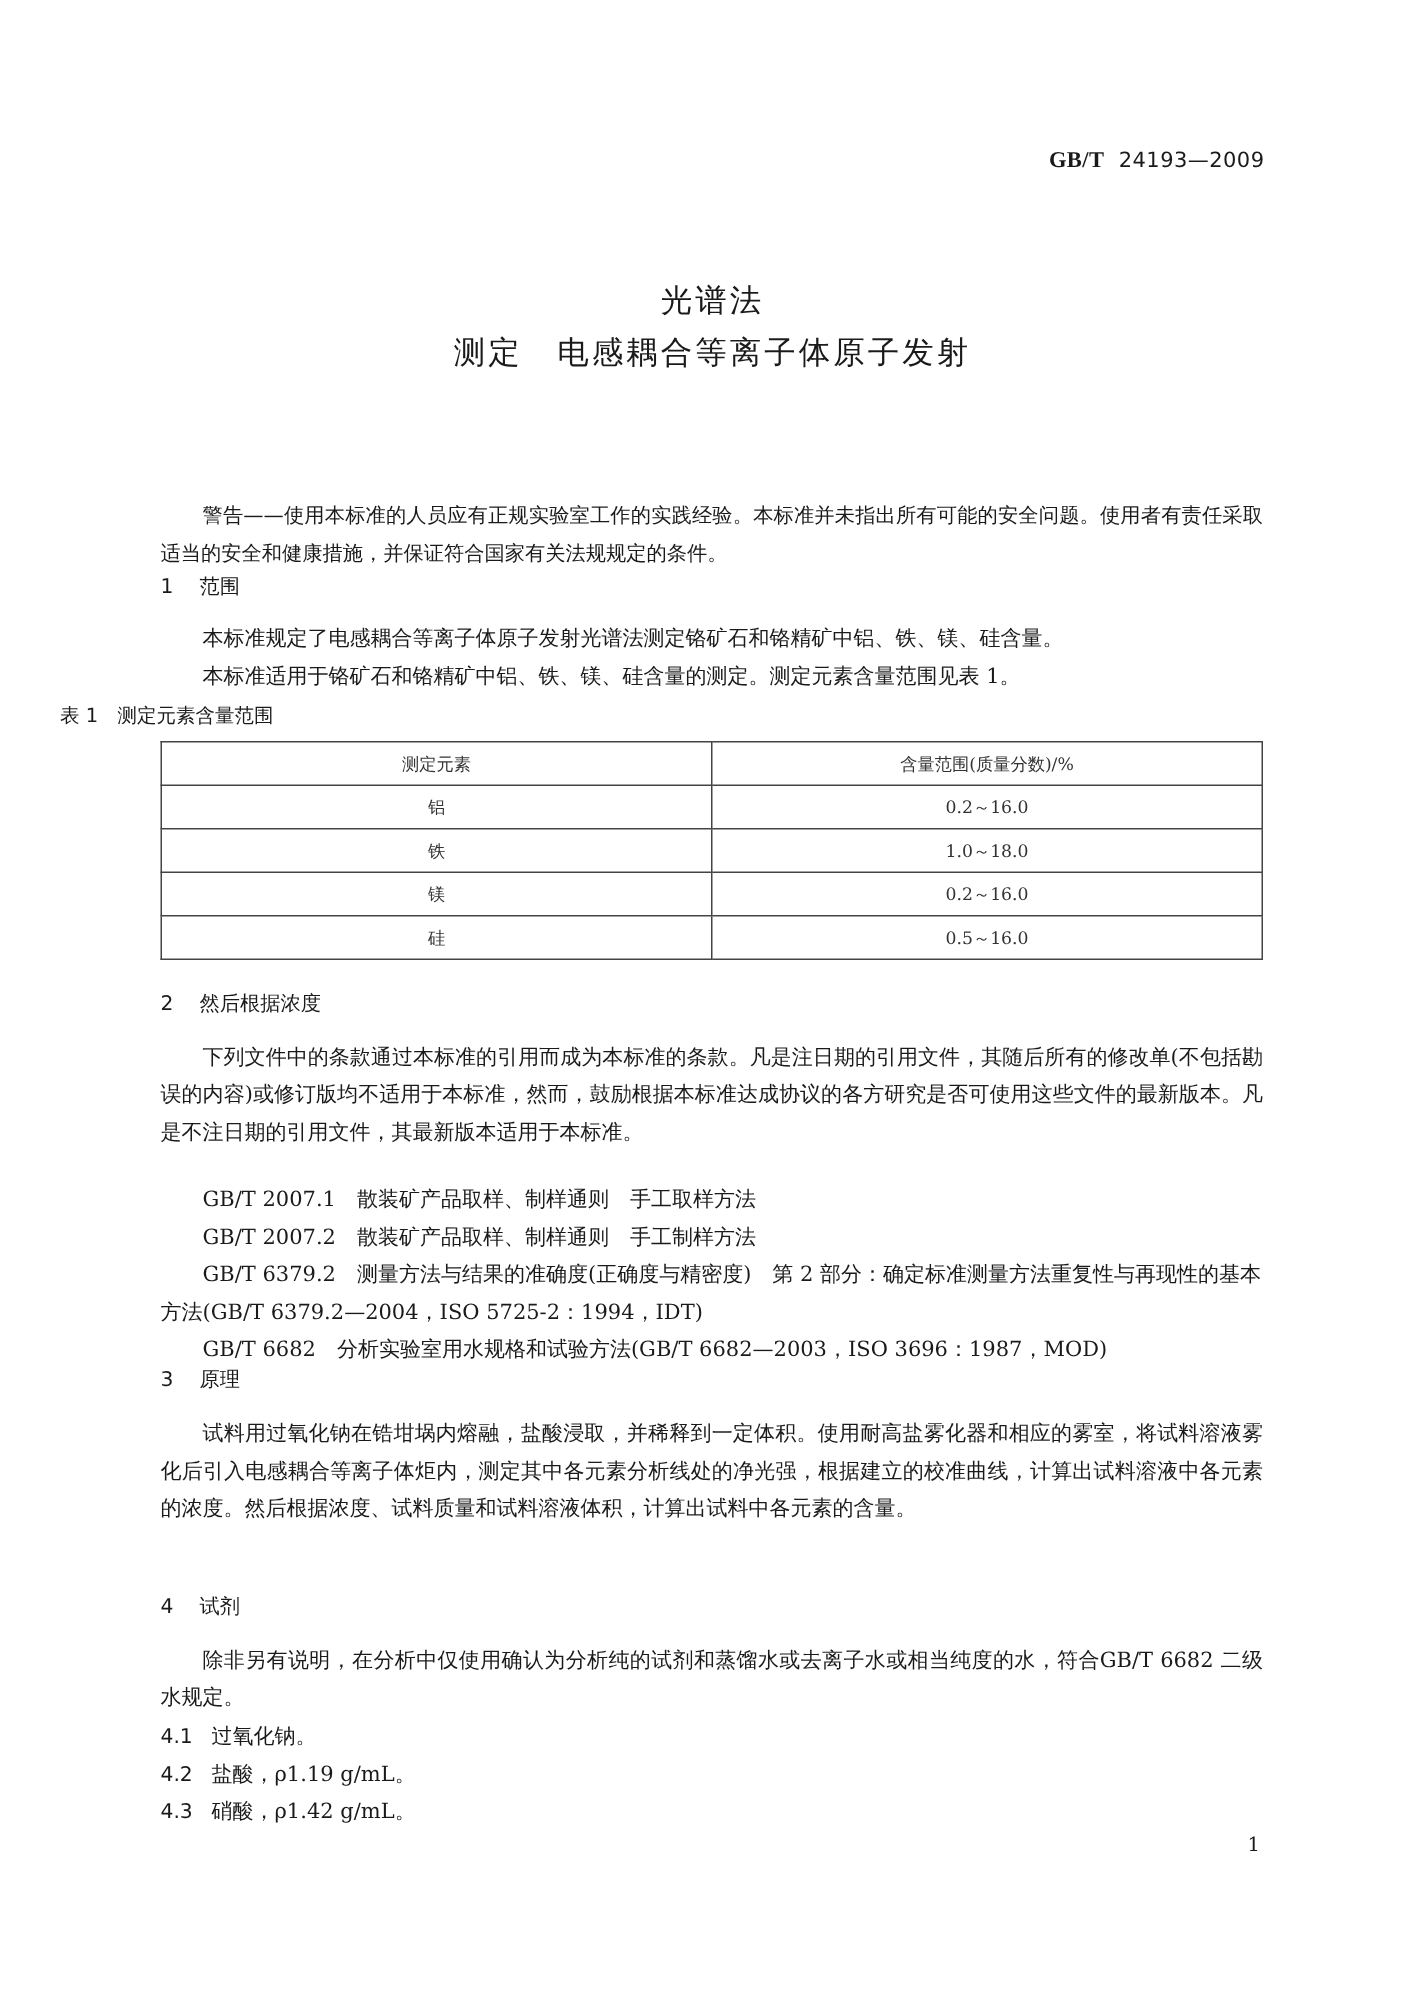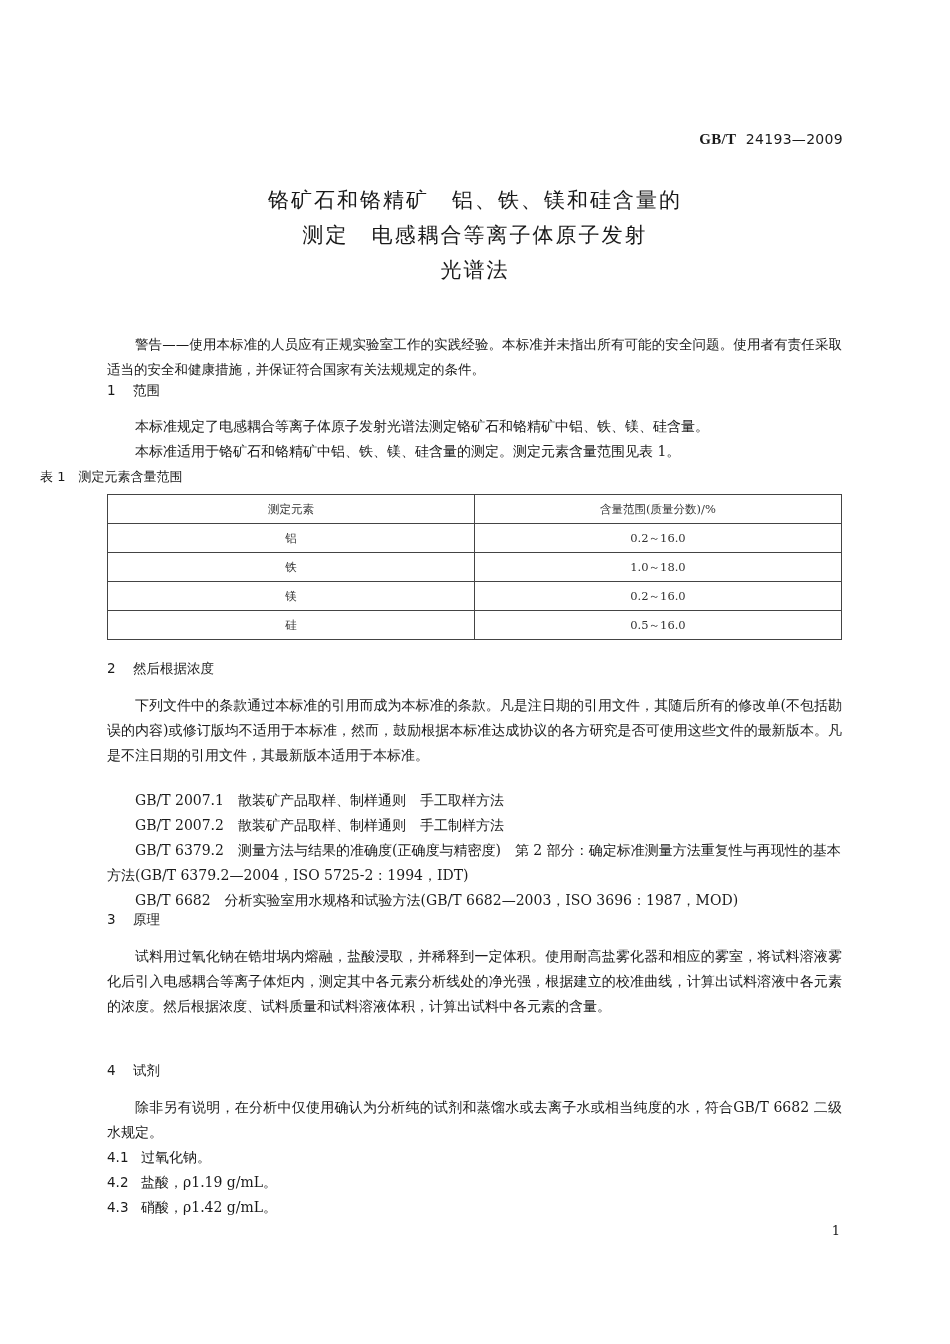--- a/index.html
+++ b/index.html
@@ -1,18 +1,18 @@
 <!DOCTYPE html>
 <html><head>
 <meta charset="utf-8">
 <style>
   html, body { margin: 0; padding: 0; background: #ffffff; }
   body { width: 950px; height: 1344px; position: relative; overflow: hidden; color: #1a1a1a;
          font-family: "DejaVu Serif", "Liberation Serif", serif; }
-  .header-std { position: absolute; top: 99px; right: 107px; font-size: 14px; letter-spacing: 0.3px; margin-top: 32px; }
+  .header-std { position: absolute; top: 99px; right: 107px; font-size: 14px; letter-spacing: 0.3px; }
   .header-std .gb { font-family: "Liberation Serif", serif; font-weight: bold; font-size: 15px; }
   .header-std .num { font-family: "DejaVu Sans", sans-serif; font-size: 14px; }
   .title { position: absolute; top: 183px; left: 0; width: 950px; text-align: center;
            font-family: "DejaVu Sans", sans-serif; font-size: 21px; line-height: 35px; letter-spacing: 2px; }
   .warning { position: absolute; top: 332px; left: 107px; width: 735px;
              font-family: "DejaVu Sans", sans-serif; font-size: 13.5px; line-height: 25px; text-align: justify; }
   .para { position: absolute; left: 107px; width: 735px; font-size: 14px; line-height: 25px; text-align: justify; }
   .indent { text-indent: 28px; }
   .sec-h { position: absolute; left: 107px; font-family: "DejaVu Sans", sans-serif; font-size: 13.5px; }
   .sec-h .n { display: inline-block; width: 26px; }
@@ -30,23 +30,22 @@
 </style>
 </head>
 <body>
 
 <div class="header-std">
   <span class="gb">GB/T</span>&nbsp;
   <span class="num">24193—2009</span>
 </div>
 
 <div class="title">
-  <div>铬矿石和铬精矿　铝、铁、镁和硅含量的</div>
+  <div>光谱法</div>
   <div>测定　电感耦合等离子体原子发射</div>
-  <div>光谱法</div>
 </div>
 
 <div class="warning indent">警告——使用本标准的人员应有正规实验室工作的实践经验。本标准并未指出所有可能的安全问题。使用者有责任采取适当的安全和健康措施，并保证符合国家有关法规规定的条件。</div>
 
 <div class="sec-h" style="top:382px">
   <span class="n">1</span><span>范围</span>
 </div>
 <div class="para indent" style="top:414px">本标准规定了电感耦合等离子体原子发射光谱法测定铬矿石和铬精矿中铝、铁、镁、硅含量。</div>
 <div class="para indent" style="top:439px">本标准适用于铬矿石和铬精矿中铝、铁、镁、硅含量的测定。测定元素含量范围见表 1。</div>
 

